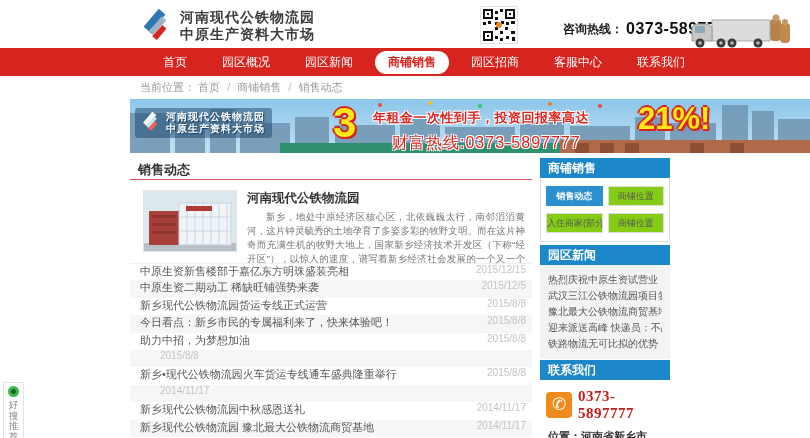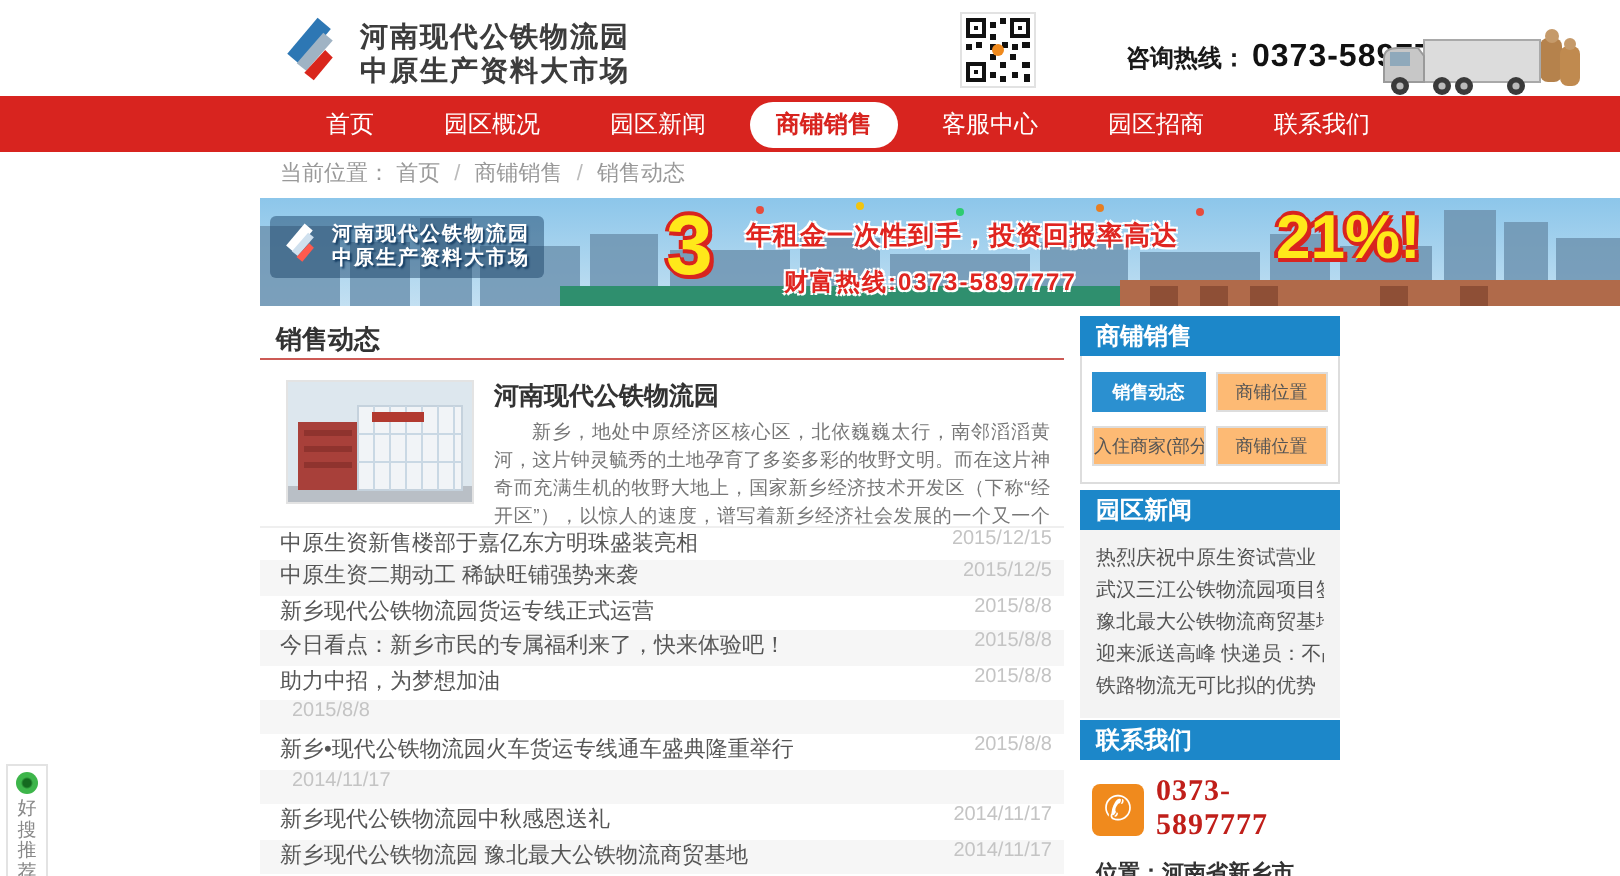--- a/index.html
+++ b/index.html
@@ -37,21 +37,21 @@
                  background:rgba(18,58,96,.45); padding:2px 7px 2px 4px; border-radius:3px; }
   .banner-logo .t { font-size:10px; font-weight:bold; color:#fff; line-height:12px; letter-spacing:1px;
                     text-shadow:1px 1px 1px #123a60; }
   .bn-3 { position:absolute; left:203px; top:0px; font-size:42px; font-weight:bold; color:#ffe81a;
           text-shadow:-2px 0 #d8241f,2px 0 #d8241f,0 -2px #d8241f,0 2px #d8241f,2px 2px #d8241f; }
   .bn-head { position:absolute; left:243px; top:10px; font-size:13px; font-weight:bold; color:#e02520;
              letter-spacing:.5px; white-space:nowrap;
              text-shadow:-1px -1px 0 #fff,1px -1px 0 #fff,-1px 1px 0 #fff,1px 1px 0 #fff; }
   .bn-rate { position:absolute; left:508px; top:2px; font-size:31px; font-weight:bold; color:#ffe81a;
              text-shadow:-2px 0 #d8241f,2px 0 #d8241f,0 -2px #d8241f,0 2px #d8241f,2px 2px #d8241f; }
-  .bn-tel { position:absolute; left:262px; top:34px; font-size:12px; font-weight:bold; color:#e02520;
+  .bn-tel { position:absolute; left:262px; top:34px; font-size:16px; font-weight:normal; color:#e02520;
             letter-spacing:1px;
             text-shadow:-1px -1px 0 #fff,1px -1px 0 #fff,-1px 1px 0 #fff,1px 1px 0 #fff; }
 
   
   .section-head { position:absolute; top:161px; left:130px; width:402px; height:19px;
                   border-bottom:1px solid #cc5a55; font-size:13px; font-weight:bold; color:#333;
                   padding-left:8px; }
   .featured { position:absolute; top:190px; left:143px; width:389px; display:flex; gap:10px; cursor:pointer; }
   .featured-img { width:94px; height:62px; flex:none; border:1px solid #e3e3e3; }
   .featured-img svg { display:block; }
@@ -59,31 +59,31 @@
   .featured-body { width:278px; }
   .featured-excerpt { font-size:9.5px; color:#777; line-height:14px; text-indent:2em;
                       max-height:57px; overflow:hidden; text-align:justify; }
 
   .news-list { position:absolute; top:263px; left:130px; width:402px; }
   .news-row { height:17.4px; display:flex; justify-content:space-between; align-items:flex-start;
               padding:0 6px 0 10px; cursor:pointer; }
   .news-row:nth-child(even) { background:#f6f6f6; }
   .news-row:first-child { border-top:1px solid #efefef; }
   .nt { font-size:11px; color:#565656; white-space:nowrap; overflow:hidden; }
-  .nd { font-size:10px; color:#c4c4c4; flex:none; margin-left:6px; }
+  .nd { font-size:10px; color:#c4c4c4; flex:none; margin-left:20px; }
 
   
   .sb-box { position:absolute; left:540px; width:130px; }
   .sb-head { background:#1c87c9; color:#fff; font-size:12px; font-weight:bold;
              height:20px; line-height:20px; padding-left:8px; }
   .box-sales { top:158px; }
   .box-sales .sb-body { border:1px solid #ddd; border-top:none; background:#fff;
                         padding:8px 5px; display:grid; grid-template-columns:1fr 1fr; gap:7px 5px; }
   .sb-btn { height:20px; line-height:18px; text-align:center; font-size:9px; color:#555;
-            background:#fdba74; border:1px solid #ddd; cursor:pointer; white-space:nowrap; overflow:hidden; }
+            background:#84cc16; border:1px solid #ddd; cursor:pointer; white-space:nowrap; overflow:hidden; }
   .sb-btn.active { background:#2b90d0; border-color:#2b90d0; color:#fff; font-weight:bold; }
   .box-news { top:245px; }
   .box-news .sb-body { background:#f3f3f3; padding:7px 8px; }
   .sb-link { font-size:10px; color:#555; line-height:16px; white-space:nowrap; overflow:hidden; cursor:pointer; }
   .box-contact { top:360px; }
   .box-contact .sb-body { background:#fff; padding:8px 6px 4px 6px; }
   .tel-row { display:flex; align-items:center; gap:6px; }
   .tel-icon { width:26px; height:26px; background:#f08a1d; border-radius:4px; color:#fff;
               font-size:17px; line-height:26px; text-align:center; flex:none; }
   .tel-num { font-family:"Liberation Serif","DejaVu Serif",serif; font-weight:bold;
@@ -179,22 +179,22 @@
         <circle cx="72" cy="30" r="1.8" fill="#bbb"></circle>
     </svg>
   </div>
 </div>
 
 <nav class="nav">
   <a class="nav-item">首页</a>
   <a class="nav-item">园区概况</a>
   <a class="nav-item">园区新闻</a>
   <a class="nav-item active">商铺销售</a>
+  <a class="nav-item">园区招商</a>
   <a class="nav-item">客服中心</a>
-  <a class="nav-item">园区招商</a>
   <a class="nav-item">联系我们</a>
 </nav>
 
 <div class="breadcrumb">
   <span>当前位置：</span>
   <a>首页</a>
   <span class="sep">/</span>
   <a>商铺销售</a>
   <span class="sep">/</span>
   <a>销售动态</a>

